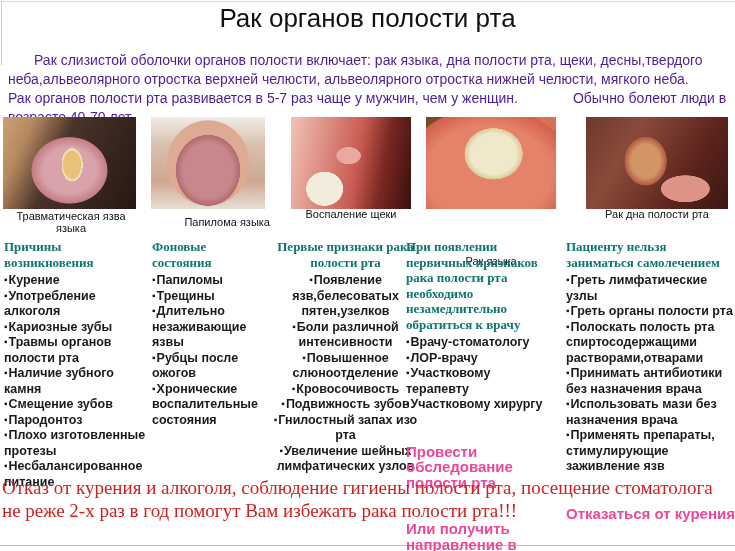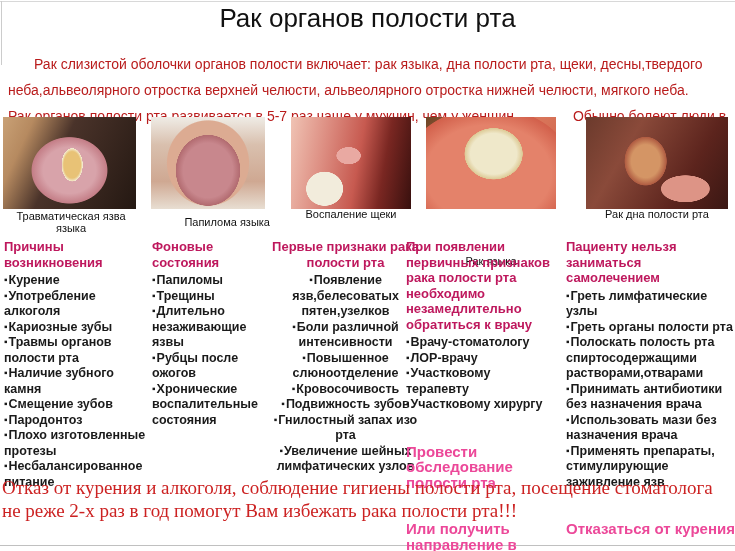--- a/index.html
+++ b/index.html
@@ -8,21 +8,21 @@
     font-family:"Liberation Sans",sans-serif;color:#1a1a1a;
   }
   .edge-top{position:absolute;top:1px;left:0;width:735px;height:1px;background:#d8d8d8;}
   .edge-left{position:absolute;top:1px;left:1px;width:1px;height:64px;background:#cccccc;}
   .edge-bottom{position:absolute;top:545px;left:0;width:735px;height:1px;background:#c0c0c0;}
 
   .title{position:absolute;top:3px;left:0;width:735px;text-align:center;
     font-size:26px;font-weight:400;color:#111;}
 
   .intro{position:absolute;top:37px;left:8px;width:722px;
-    font-size:14px;line-height:26px;text-indent:26px;color:#b91c1c;}
+    font-size:14px;line-height:19px;text-indent:26px;color:#4c1d95;}
   .intro .spacer{display:inline-block;width:55px;}
 
   .photo{position:absolute;top:117px;height:92px;}
   .photo1{left:3px;width:133px;background:
     radial-gradient(ellipse 14px 22px at 52% 52%, #e8c276 0 60%, #f3ecd2 75%, rgba(0,0,0,0) 76%),
     radial-gradient(ellipse 48px 42px at 50% 58%, #d8a3aa 0 55%, #c47e87 78%, rgba(0,0,0,0) 80%),
     linear-gradient(115deg, #c9a176 0%, #b68a60 18%, #4a332a 42%, #241812 100%);}
   .photo2{left:151px;width:114px;background:
     radial-gradient(ellipse 40px 44px at 50% 58%, #c8878d 0 62%, #b26b70 80%, rgba(0,0,0,0) 81%),
     radial-gradient(ellipse 52px 54px at 50% 50%, #dcab92 0 78%, rgba(0,0,0,0) 80%),
@@ -46,21 +46,21 @@
   .cap3{top:208px;left:286px;width:130px;}
   .cap4{top:208px;left:426px;width:130px;margin-top:47px;}
   .cap5{top:208px;left:581px;width:152px;}
 
   .col{position:absolute;top:239px;font-size:12.5px;line-height:15.5px;font-weight:bold;z-index:1;}
   .col1{left:4px;width:146px;}
   .col2{left:152px;width:112px;}
   .col3{left:272px;width:147px;text-align:center;}
   .col4{left:406px;width:150px;}
   .col5{left:566px;width:169px;}
-  .col-header{color:#be185d;font-size:13px;margin:0 0 3px 0;}
+  .col-header{color:#0f766e;font-size:13px;margin:0 0 3px 0;font-family:Liberation Serif, serif;}
   .item{color:#1a1a1a;}
   .item::before{content:"▪";font-size:10px;margin-right:1px;position:relative;top:-1px;}
   .red-note{color:#ec4899;font-size:15px;margin-top:31px;}
 
   .footer{position:absolute;top:476px;left:2px;width:731px;z-index:3;
     font-family:"Liberation Serif",serif;font-size:19px;line-height:23px;color:#cc2222;}
 </style>
 </head>
 <body>
 

